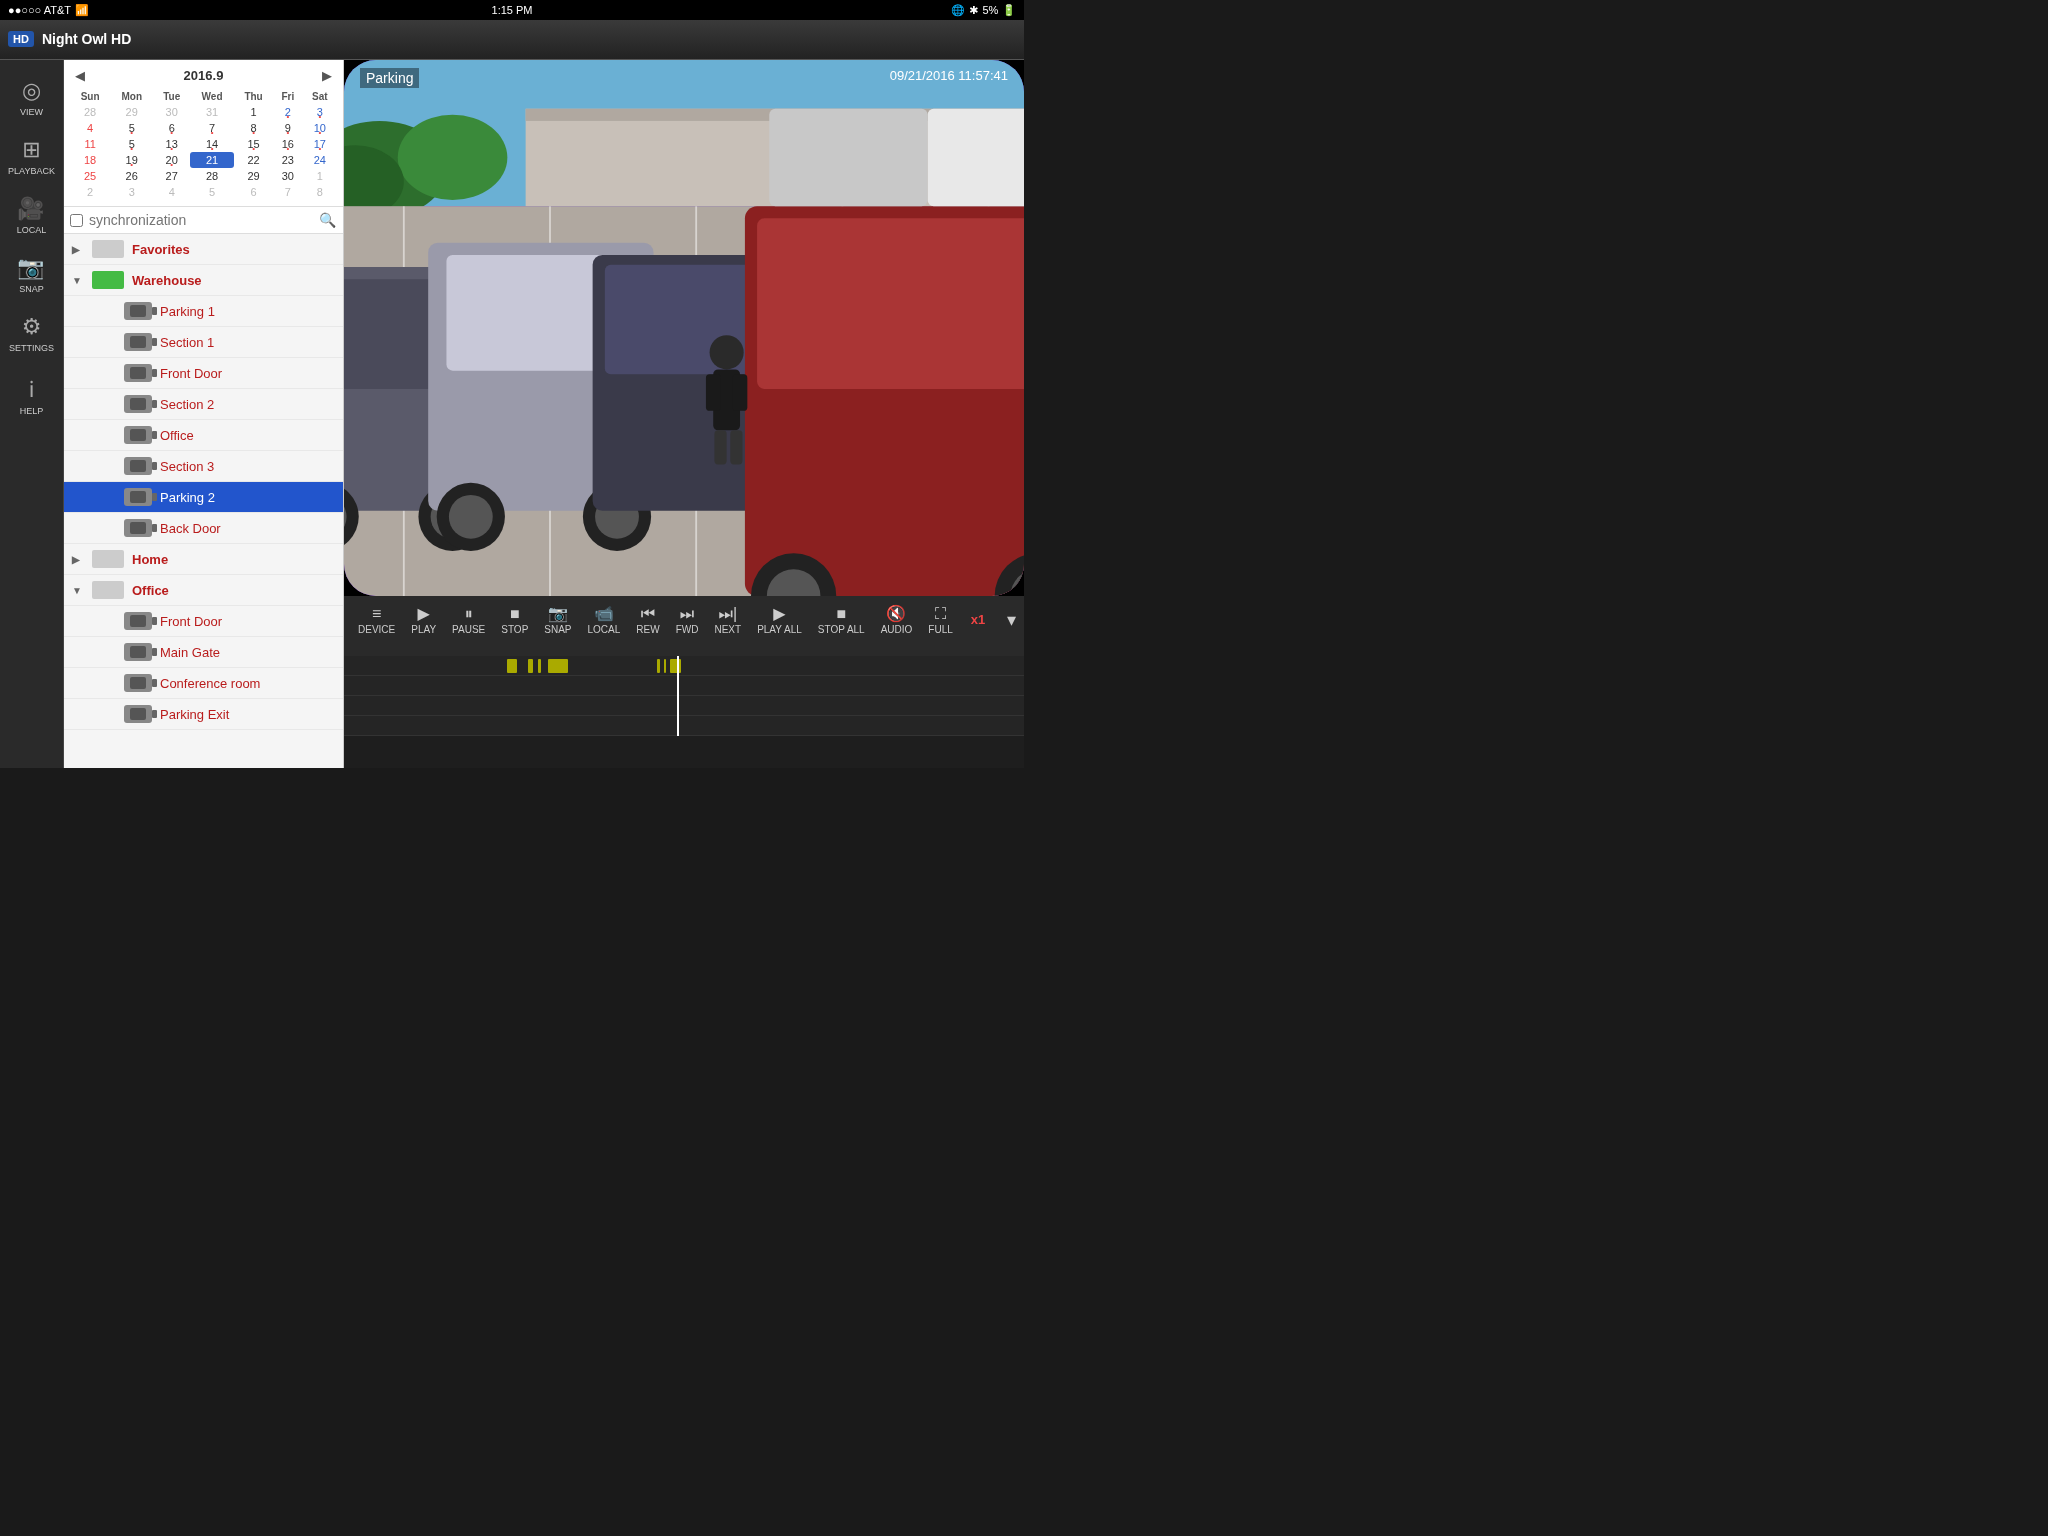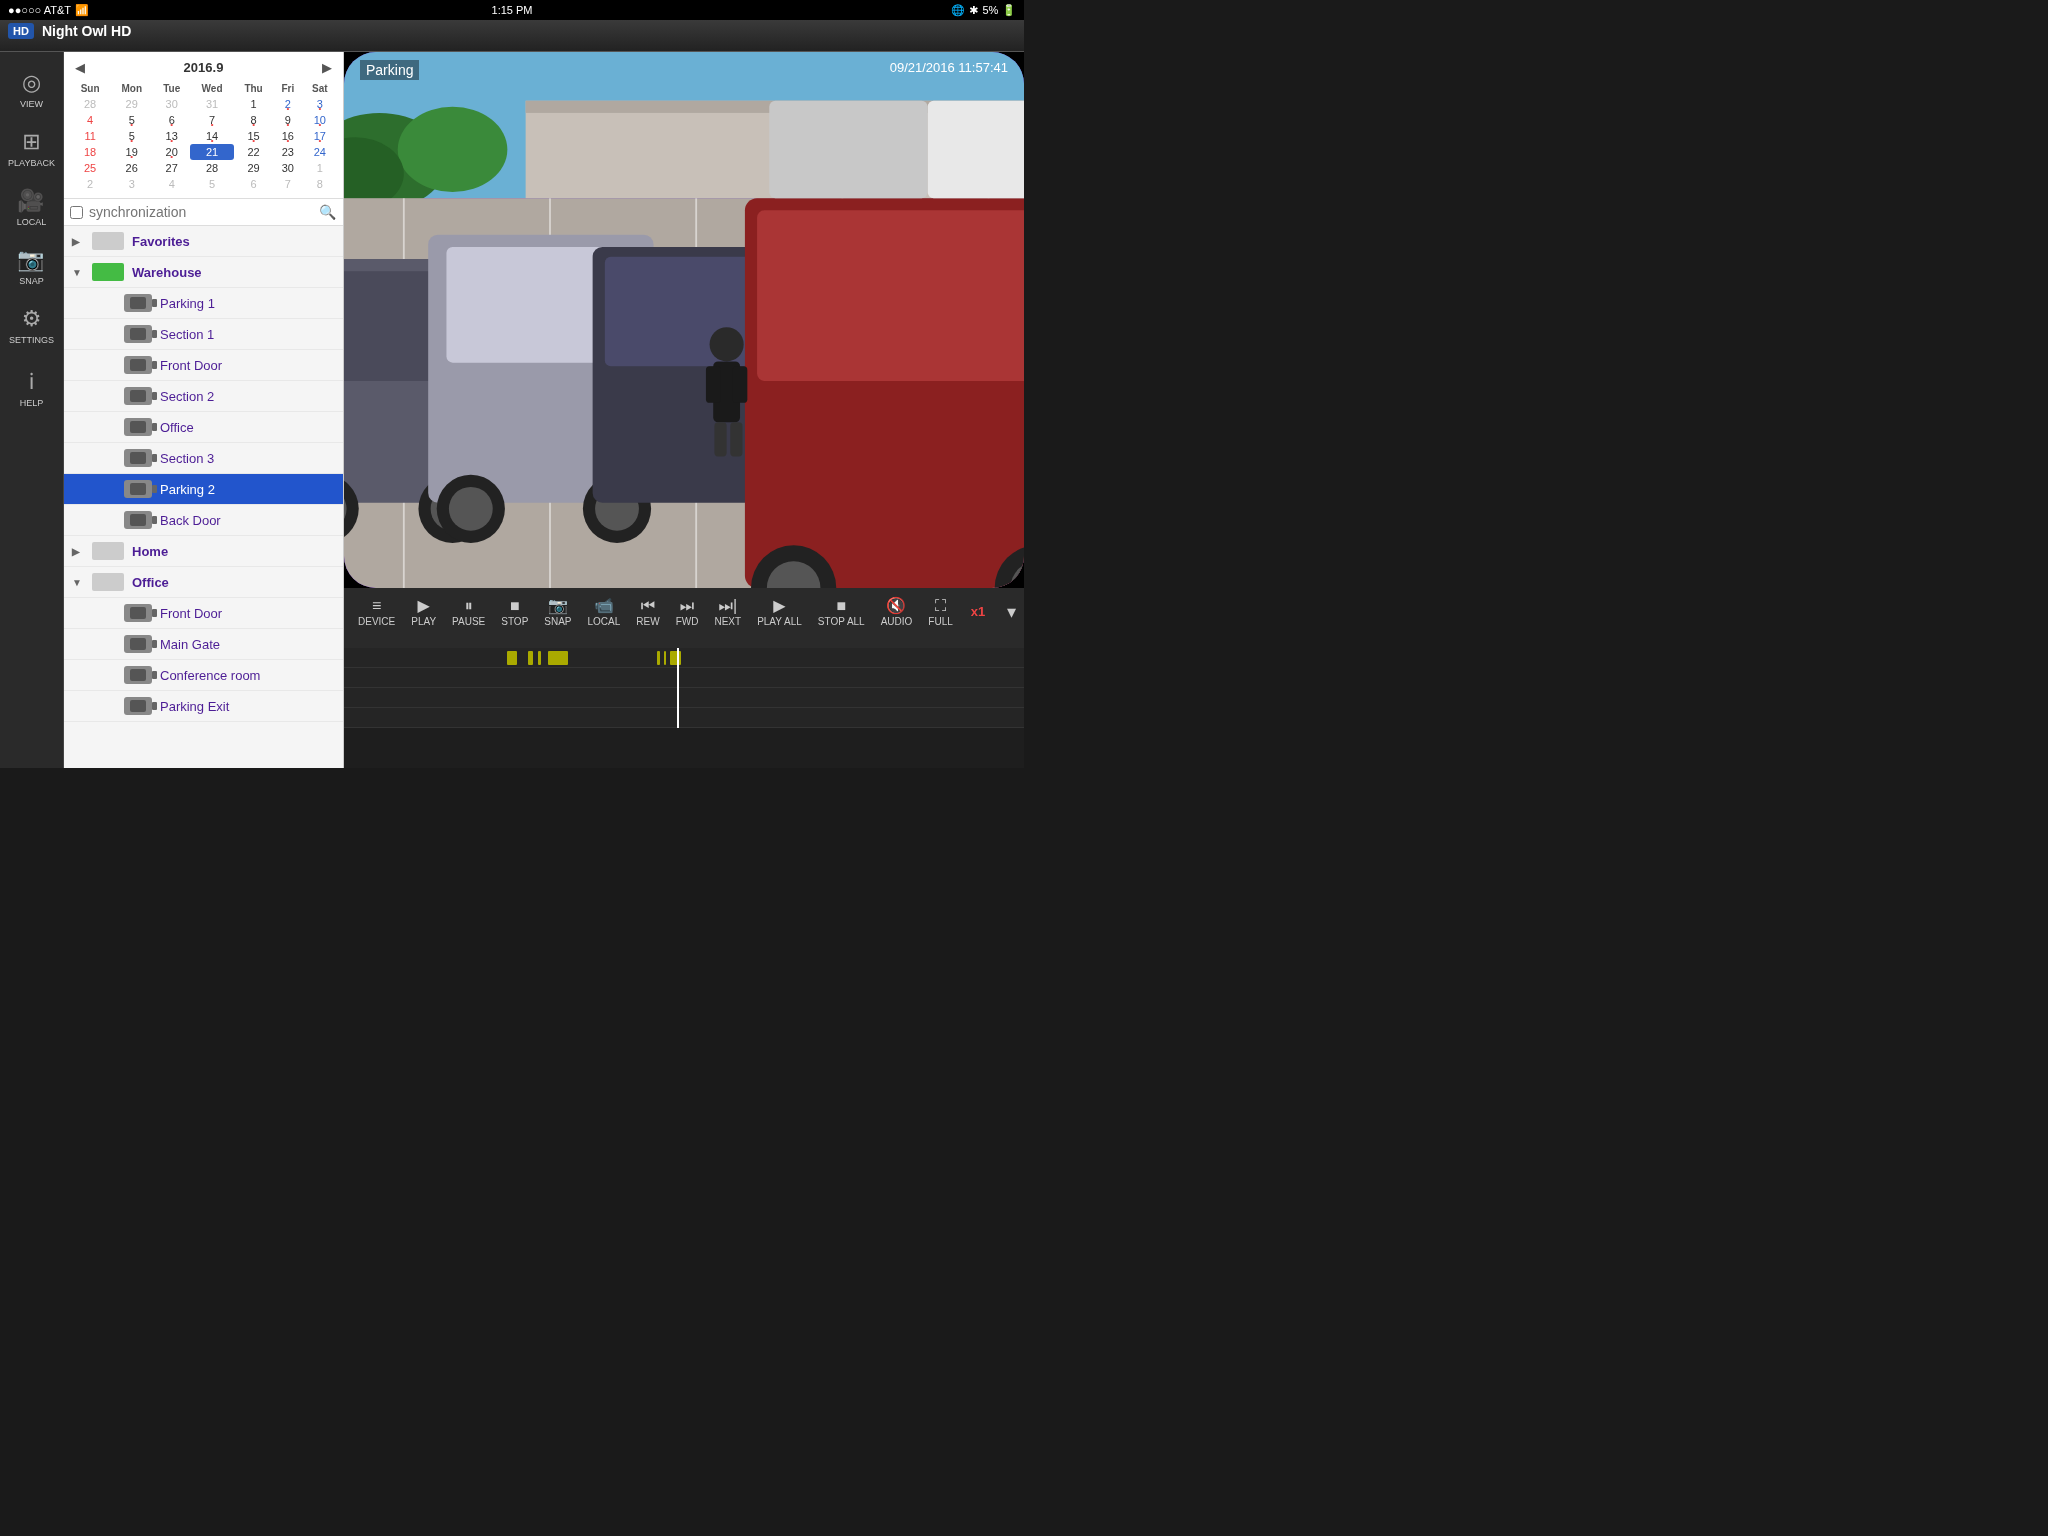--- a/index.html
+++ b/index.html
@@ -24,25 +24,25 @@
       color: #fff;
       font-size: 11px;
     }
     .status-left { display: flex; gap: 4px; }
     .status-center { position: absolute; left: 50%; transform: translateX(-50%); }
     .status-right { display: flex; align-items: center; gap: 4px; }
 
     
     .title-bar {
       width: 100%;
-      height: 32px;
+      height: 40px;
       background: linear-gradient(180deg, #3a3a3a 0%, #222 100%);
       display: flex;
-      align-items: flex-start;
-      padding: 3px 8px;
+      align-items: flex-end;
+      padding: 12px 8px;
       border-bottom: 1px solid #555;
     }
     .title-bar-logo {
       background: #2255aa;
       color: #fff;
       font-weight: bold;
       font-size: 11px;
       padding: 2px 5px;
       border-radius: 3px;
       margin-right: 8px;
@@ -243,21 +243,21 @@
       height: 18px;
       background: #ccc;
       border-radius: 2px;
       margin-right: 8px;
       position: relative;
       flex-shrink: 0;
     }
     .group-icon.active { background: #44bb44; }
     .item-label {
       font-size: 13px;
-      color: #4c1d95;
+      color: #b91c1c;
     }
     .group-item .item-label { font-size: 13px; font-weight: bold; }
     .sub-item { padding-left: 40px; }
 
     
     .main-content {
       flex: 1;
       display: flex;
       flex-direction: column;
       background: #000;

